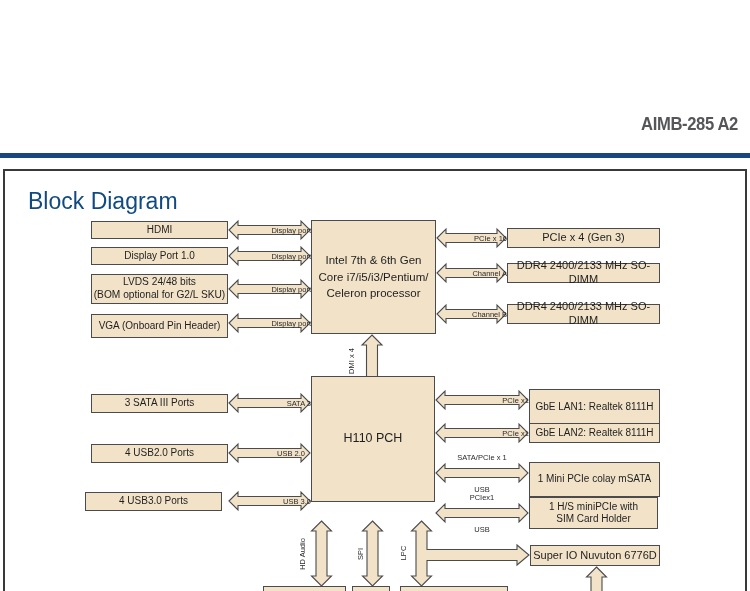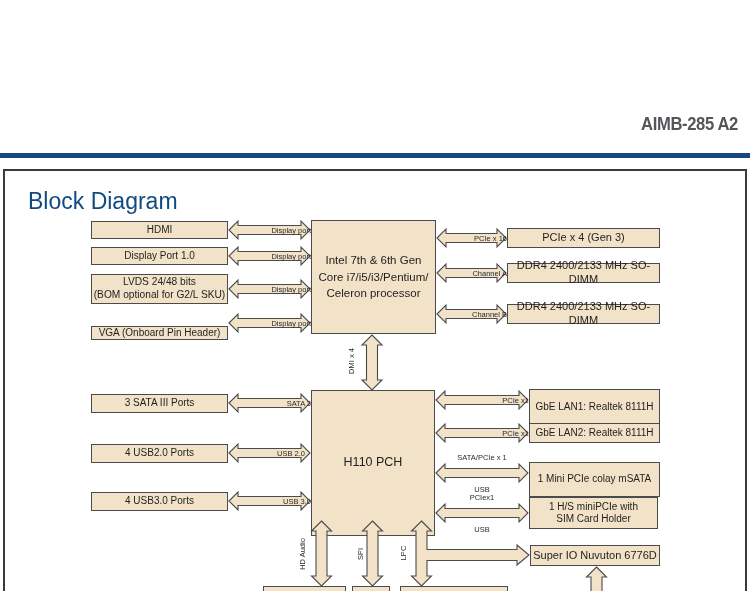--- a/index.html
+++ b/index.html
@@ -44,25 +44,25 @@
 <div class="page-title">AIMB-285 A2</div>
 <div class="blue-rule"></div>
 
 <div class="frame"></div>
 <div class="section-heading">Block Diagram</div>
 
 <div class="box" style="left:91px;top:221px;width:137px;height:18px"><span>HDMI</span></div>
 <div class="box" style="left:91px;top:247px;width:137px;height:18px"><span>Display Port 1.0</span></div>
 <div class="box" style="left:91px;top:274px;width:137px;height:30px;font-size:10.2px"><span>LVDS 24/48 bits
 (BOM optional for G2/L SKU)</span></div>
-<div class="box" style="left:91px;top:326px;width:137px;height:14px"><span>VGA (Onboard Pin Header)</span></div>
+<div class="box" style="left:91px;top:314px;width:137px;height:24px"><span>VGA (Onboard Pin Header)</span></div>
 
 <div class="box" style="left:91px;top:394px;width:137px;height:19px"><span>3 SATA III Ports</span></div>
 <div class="box" style="left:91px;top:444px;width:137px;height:19px"><span>4 USB2.0 Ports</span></div>
-<div class="box" style="left:91px;top:492px;width:137px;height:19px"><span>4 USB3.0 Ports</span></div>
+<div class="box" style="left:85px;top:492px;width:137px;height:19px"><span>4 USB3.0 Ports</span></div>
 
 <div class="harrow" style="left:228px;top:219px;width:83px;height:22px">
     <svg width="83" height="22">
       <polygon points="1,11 10,2 10,6.5 73,6.5 73,2 82,11 73,20 73,15.5 10,15.5 10,20" fill="#f1e2c8" stroke="#4b4b4d" stroke-width="1.1" stroke-linejoin="miter"></polygon>
     </svg>
     <span class="inlbl">Display port</span>
   </div>
 <div class="harrow" style="left:228px;top:245px;width:83px;height:22px">
     <svg width="83" height="22">
       <polygon points="1,11 10,2 10,6.5 73,6.5 73,2 82,11 73,20 73,15.5 10,15.5 10,20" fill="#f1e2c8" stroke="#4b4b4d" stroke-width="1.1" stroke-linejoin="miter"></polygon>
@@ -105,21 +105,21 @@
 Core i7/i5/i3/Pentium/
 Celeron processor</span></div>
 
 <div class="varrow" style="left:359px;top:334px;width:26px;height:57px">
     <svg width="26" height="57">
       <polygon points="13,1 23,11 18.5,11 18.5,46 23,46 13,56 3,46 7.5,46 7.5,11 3,11" fill="#f1e2c8" stroke="#4b4b4d" stroke-width="1.1" stroke-linejoin="miter"></polygon>
     </svg>
   </div>
 <span class="buslabel rot" style="left:351px;top:361px">DMI x 4</span>
 
-<div class="box pch" style="left:311px;top:390px;width:124px;height:146px"><span>H110 PCH</span></div>
+<div class="box pch" style="left:311px;top:376px;width:124px;height:126px"><span>H110 PCH</span></div>
 
 <div class="harrow" style="left:436px;top:227px;width:71px;height:22px">
     <svg width="71" height="22">
       <polygon points="1,11 10,2 10,6.5 61,6.5 61,2 70,11 61,20 61,15.5 10,15.5 10,20" fill="#f1e2c8" stroke="#4b4b4d" stroke-width="1.1" stroke-linejoin="miter"></polygon>
     </svg>
     <span class="inlbl">PCIe x 16</span>
   </div>
 <div class="harrow" style="left:436px;top:262px;width:71px;height:22px">
     <svg width="71" height="22">
       <polygon points="1,11 10,2 10,6.5 61,6.5 61,2 70,11 61,20 61,15.5 10,15.5 10,20" fill="#f1e2c8" stroke="#4b4b4d" stroke-width="1.1" stroke-linejoin="miter"></polygon>

